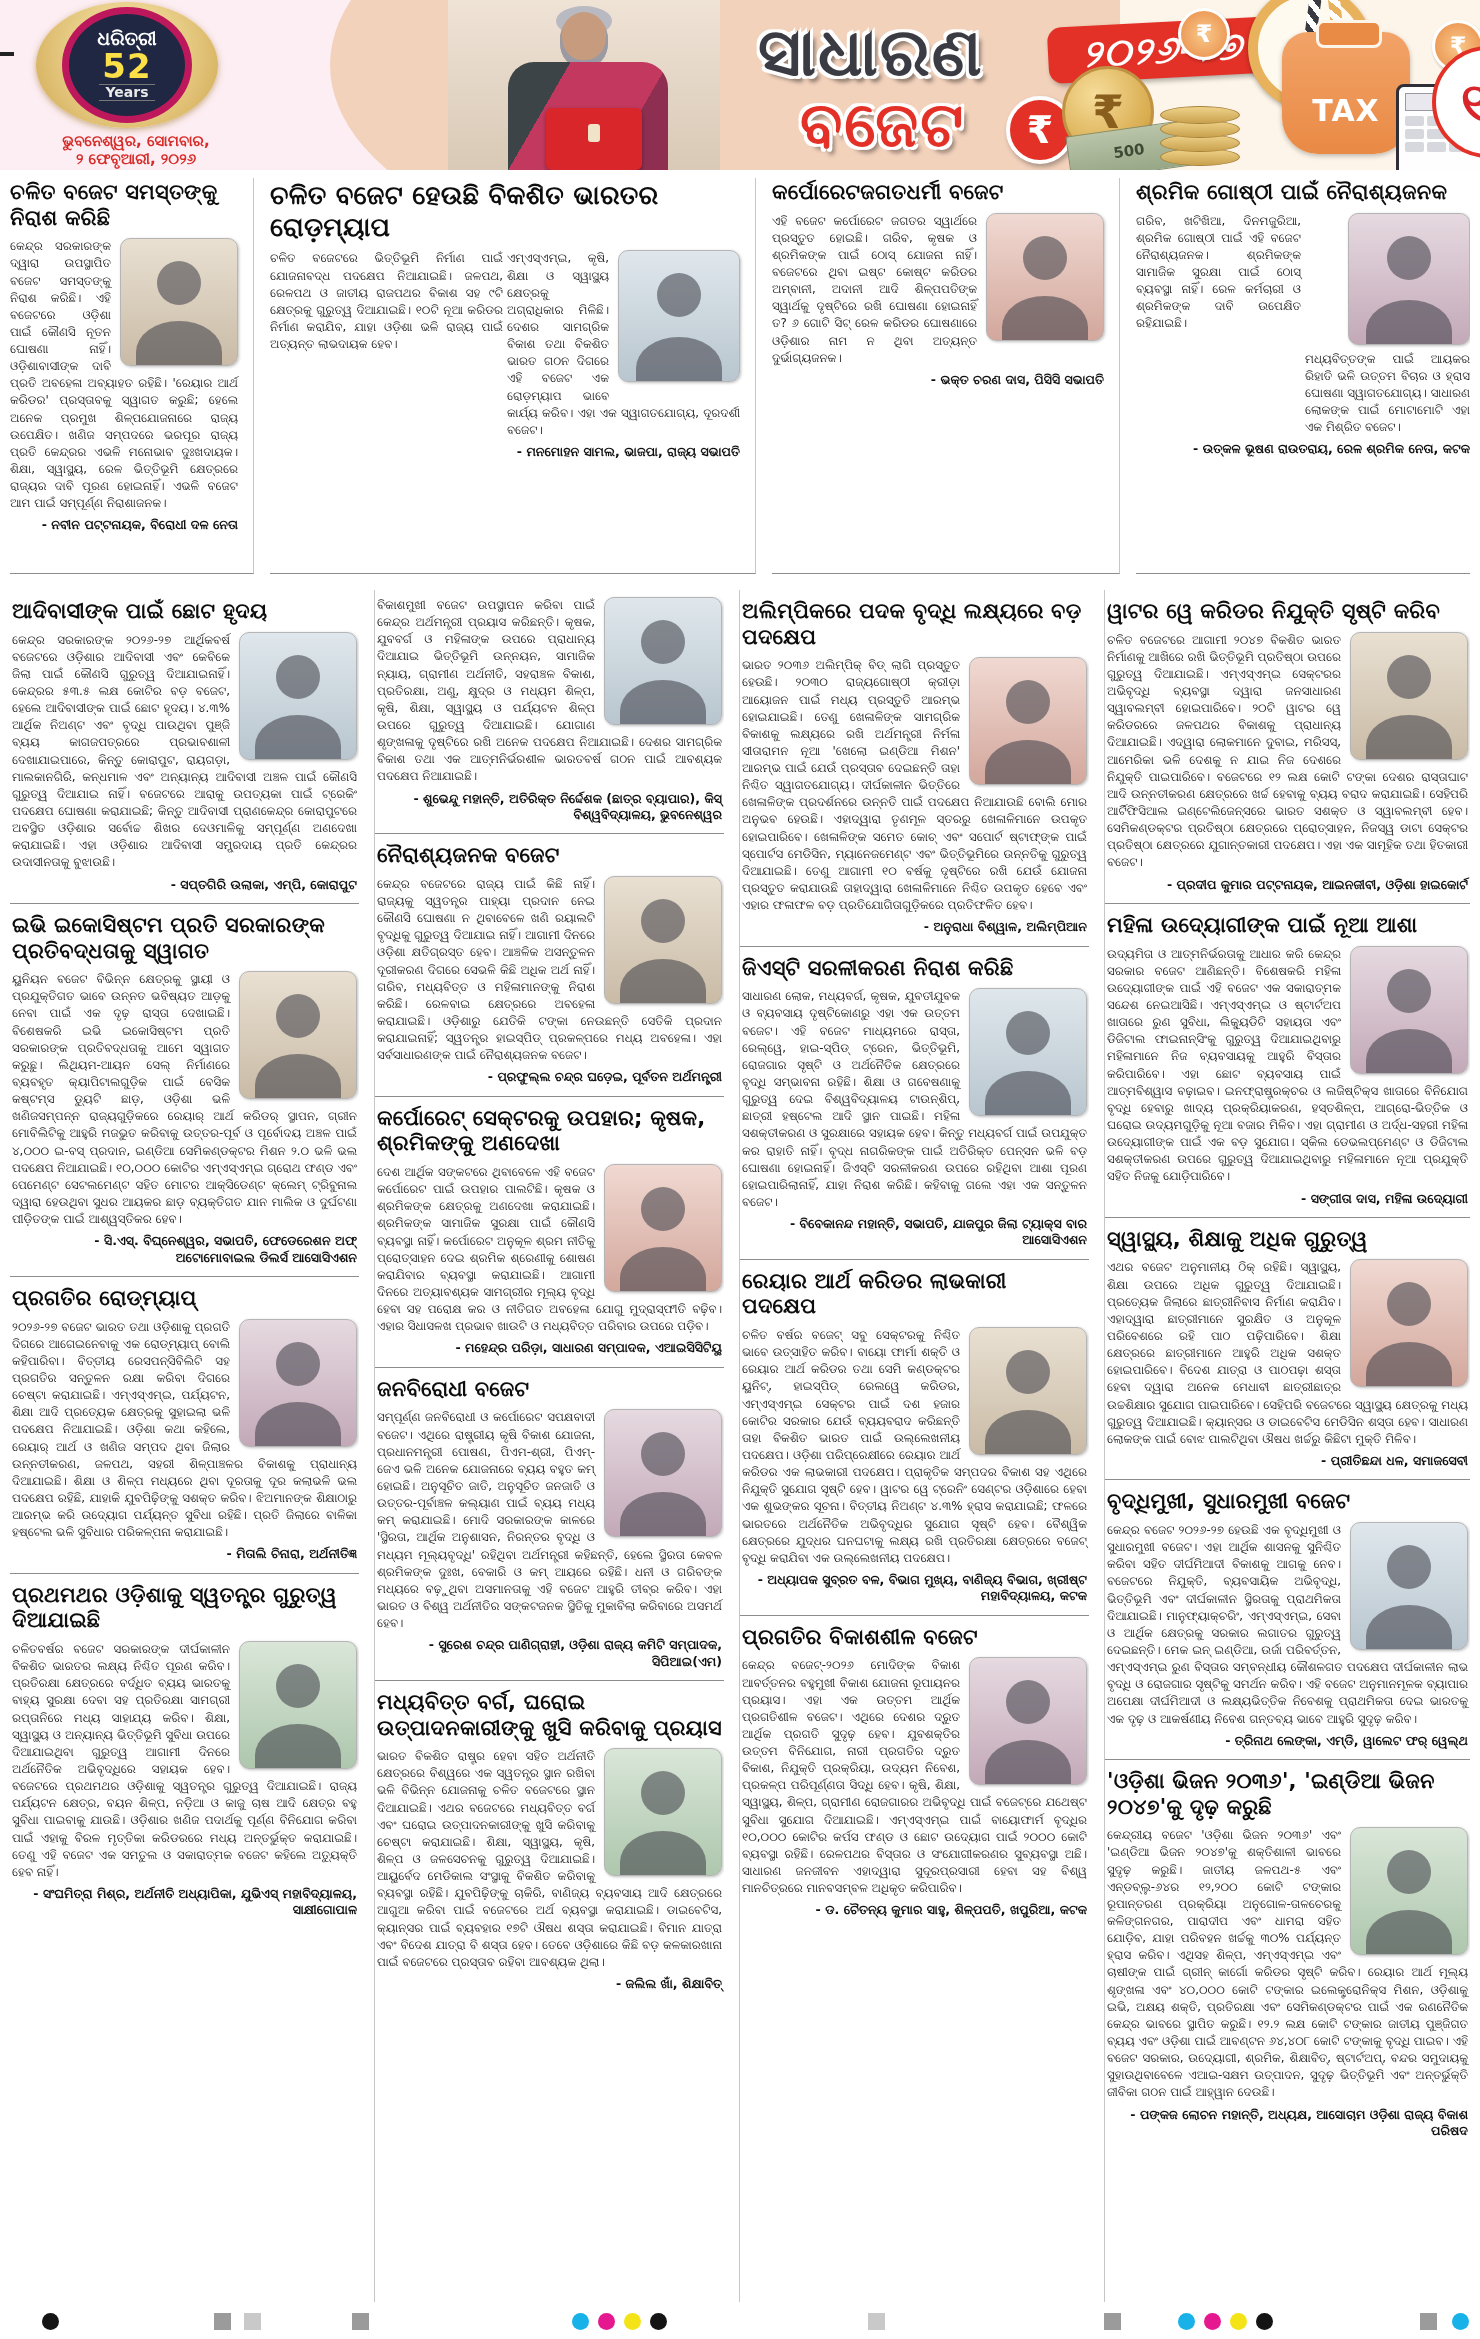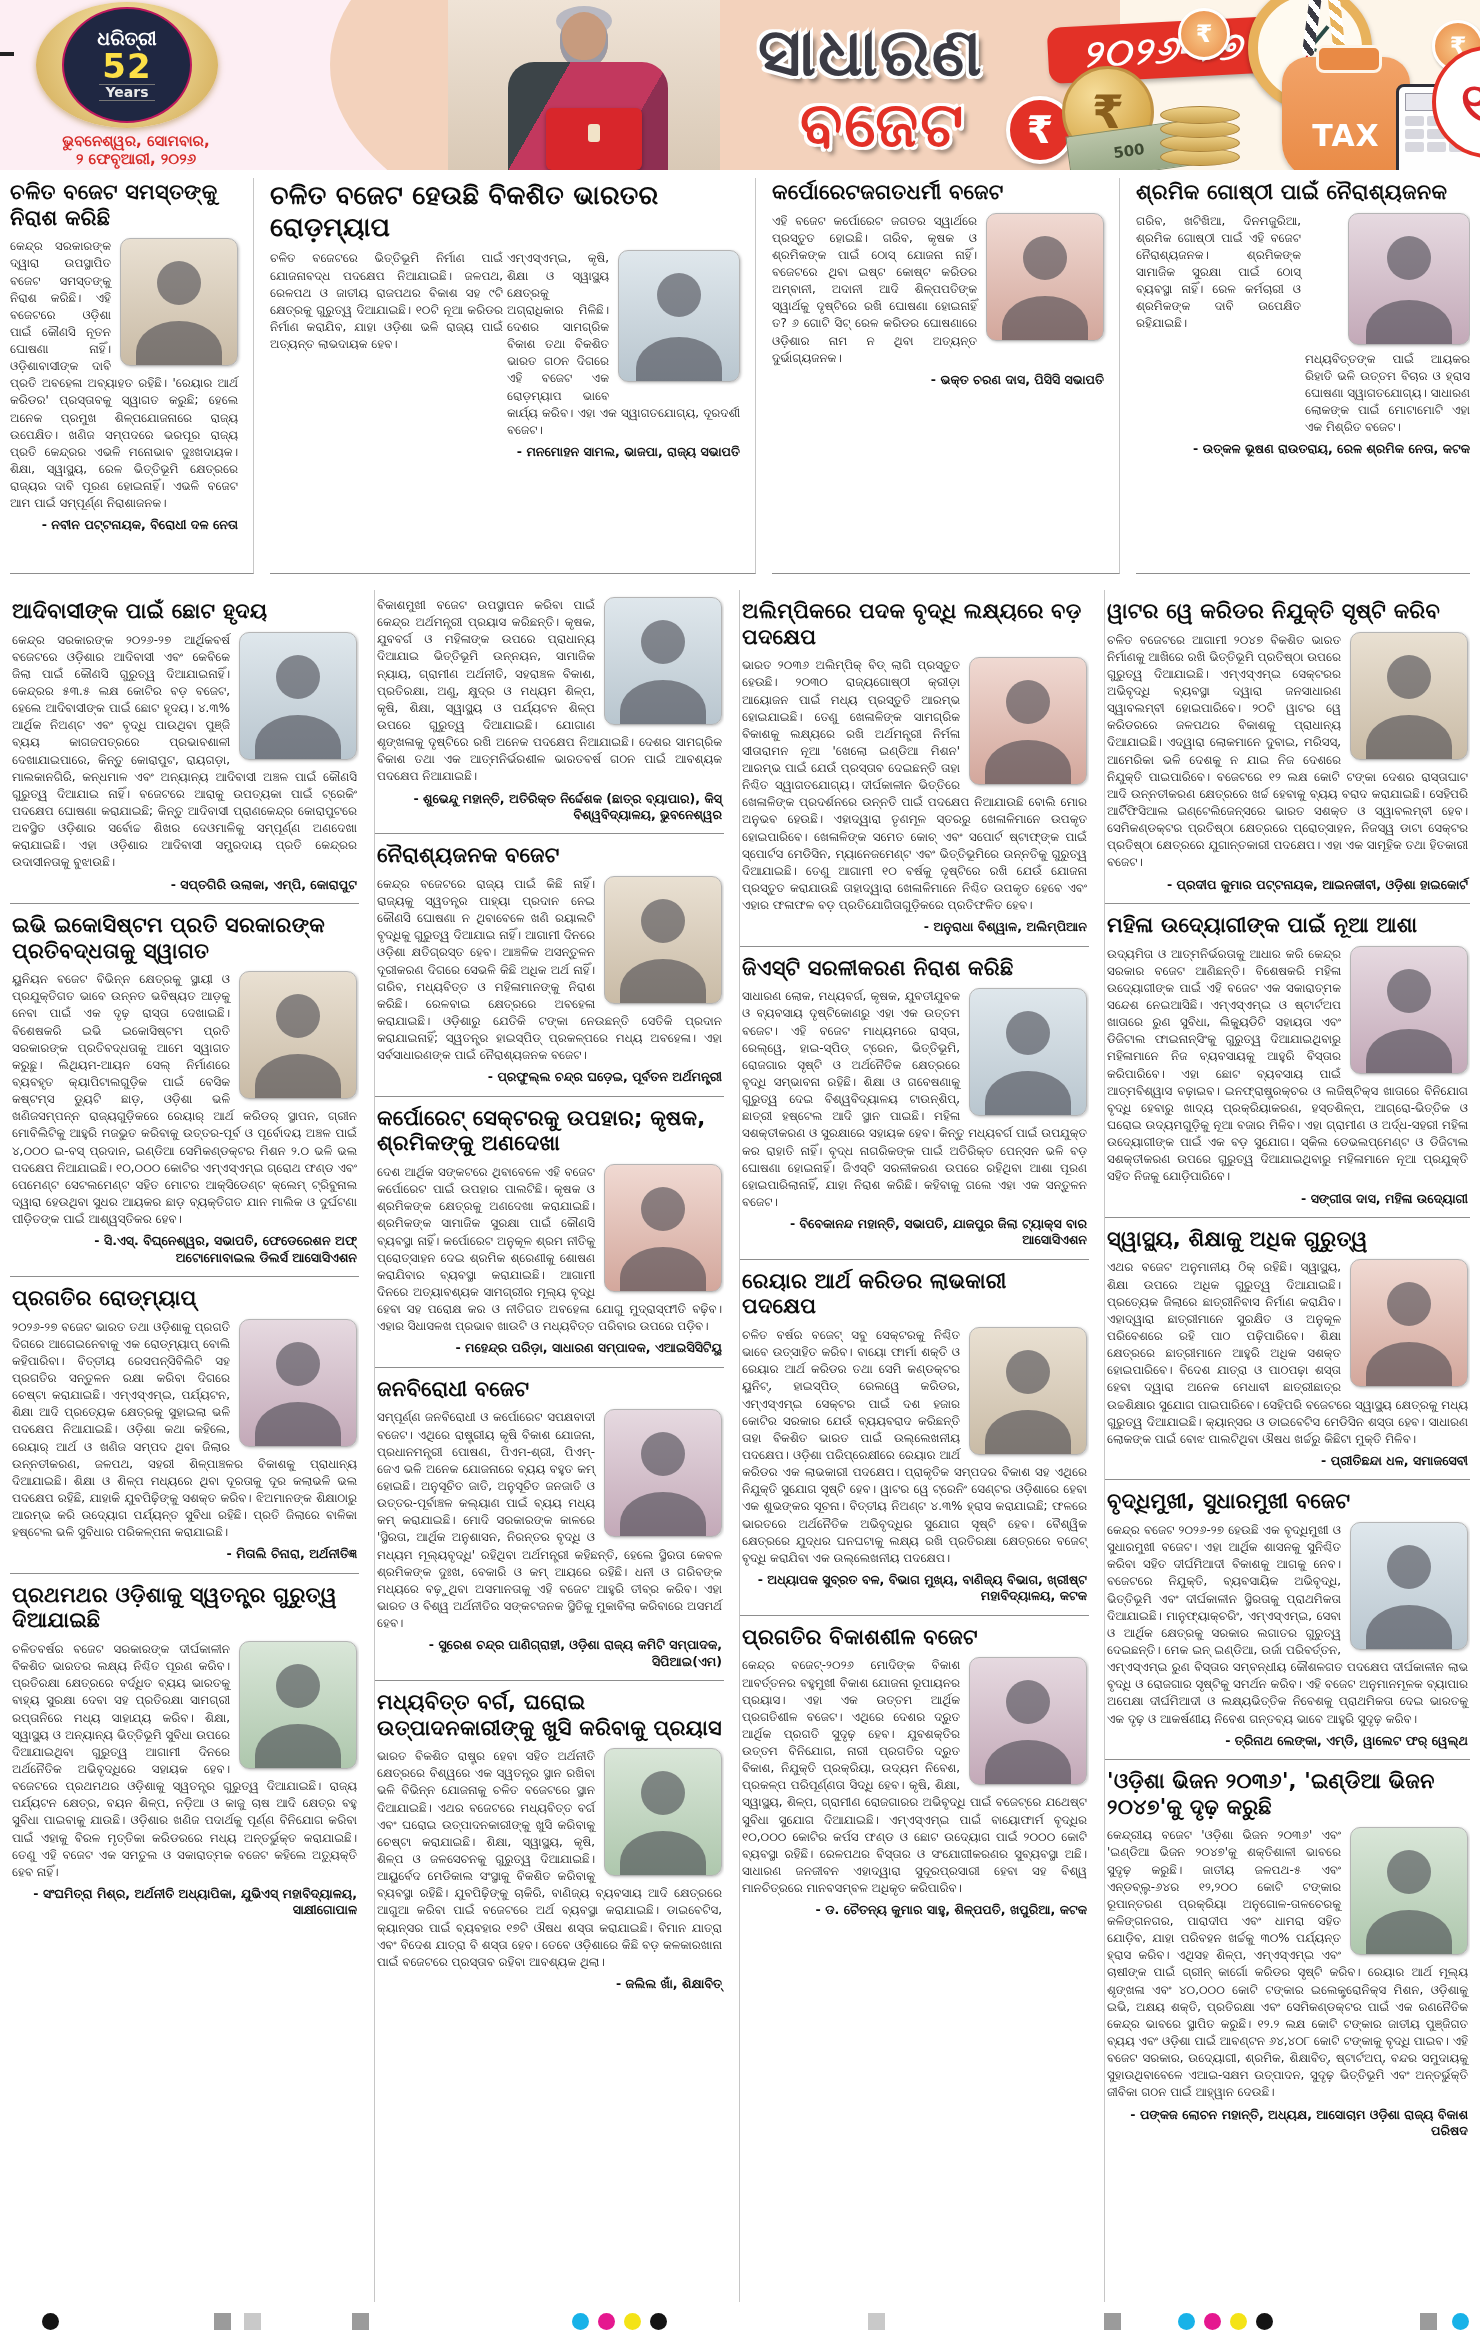--- a/index.html
+++ b/index.html
@@ -5,21 +5,21 @@
   html,body{margin:0;padding:0;background:#e8e8e8;}
   .page{position:relative;width:1480px;height:2339px;margin:0 auto;background:#ffffff;
         font-family:"DejaVu Sans","Liberation Sans",sans-serif;overflow:hidden;}
   
   .masthead{position:absolute;left:0;top:0;width:1480px;height:170px;background:#f6dfd0;overflow:hidden;}
   .mh-blob{position:absolute;left:-60px;top:-120px;width:520px;height:400px;border-radius:50%;background:#fdeef3;}
   .mh-swoosh{position:absolute;left:330px;top:-150px;width:900px;height:430px;border-radius:50%;background:#f3d2bc;}
   .mh-right{position:absolute;left:1120px;top:0;right:0;bottom:0;background:#fdf5e9;}
   .medal{position:absolute;left:36px;top:2px;width:182px;height:126px;}
   .medal .wreath{position:absolute;inset:0;border-radius:50%;background:radial-gradient(circle at 50% 40%,#f9edc4 0%,#e9cf8a 45%,#cfa64f 100%);box-shadow:0 2px 6px rgba(150,110,30,.5);}
-  .medal .core{position:absolute;left:26px;top:5px;right:26px;bottom:5px;border-radius:50%;background:#1f2742;border:2px solid #be185d;
+  .medal .core{position:absolute;left:26px;top:5px;right:26px;bottom:5px;border-radius:50%;background:#1f2742;border:7px solid #be185d;
                display:flex;flex-direction:column;align-items:center;justify-content:center;line-height:1.05;}
   .medal .pname{color:#fff;font-weight:bold;font-size:19px;}
   .medal .pnum{color:#fde047;font-weight:bold;font-size:34px;letter-spacing:1px;}
   .medal .pyears{color:#e9e9e9;font-weight:bold;font-size:14px;border-top:1px solid #777;border-bottom:1px solid #777;padding:0 6px;}
   .dateline{position:absolute;left:16px;top:132px;width:240px;text-align:center;color:#d62b28;font-weight:bold;font-size:15px;line-height:1.2;}
   
   .fm{position:absolute;left:448px;top:0;width:272px;height:170px;background:linear-gradient(#efe3d6,#d9c9b6);overflow:hidden;}
   .fm-head{position:absolute;left:112px;top:12px;width:48px;height:56px;border-radius:50% 50% 45% 45%;background:#c79b7e;box-shadow:0 -6px 0 2px #9a9aa5 inset;}
   .fm-hair{position:absolute;left:108px;top:6px;width:56px;height:30px;border-radius:50%;background:#b9b9c2;}
   .fm-sari{position:absolute;left:60px;top:62px;width:160px;height:110px;border-radius:26px 26px 0 0;
@@ -40,21 +40,21 @@
   .clock{position:absolute;left:1248px;top:-14px;width:104px;height:104px;border-radius:50%;background:#fffaf0;border:10px solid #e8b25c;box-shadow:0 2px 5px rgba(0,0,0,.3);}
   .clock .h{position:absolute;left:50%;top:50%;width:4px;height:28px;background:#2a4a46;transform-origin:50% 100%;transform:translate(-50%,-100%) rotate(40deg);}
   .clock .m{position:absolute;left:50%;top:50%;width:3px;height:36px;background:#2a4a46;transform-origin:50% 100%;transform:translate(-50%,-100%) rotate(110deg);}
   .clock .s{position:absolute;left:50%;top:50%;width:2px;height:40px;background:#d8262b;transform-origin:50% 100%;transform:translate(-50%,-100%) rotate(200deg);}
   .coinstack{position:absolute;left:1160px;top:96px;width:78px;height:70px;}
   .coinstack i{position:absolute;left:0;width:78px;height:16px;border-radius:50%;background:linear-gradient(#efd38a,#c9a14e);border:1px solid #a8813a;}
   .note{position:absolute;left:1068px;top:128px;width:120px;height:44px;background:linear-gradient(#b9c4a8,#97a786);border:1px solid #7d8c6d;transform:rotate(-8deg);
         color:#3e4a33;font-weight:bold;font-size:15px;display:flex;align-items:center;justify-content:center;}
   .goldcoin{position:absolute;left:1062px;top:66px;width:86px;height:86px;border-radius:50%;background:radial-gradient(circle at 35% 30%,#f6dd9a,#d8ab4e 70%,#b9883a);
         border:3px solid #c09244;color:#8a5f1d;font-size:46px;font-weight:bold;display:flex;align-items:center;justify-content:center;}
-  .taxbag{position:absolute;left:1282px;top:57px;width:128px;height:122px;background:linear-gradient(#f2a368,#e98a45);border-radius:26px 26px 36px 36px;box-shadow:0 2px 5px rgba(0,0,0,.25);}
+  .taxbag{position:absolute;left:1282px;top:32px;width:128px;height:122px;background:linear-gradient(#f2a368,#e98a45);border-radius:26px 26px 36px 36px;box-shadow:0 2px 5px rgba(0,0,0,.25);}
   .taxbag .tie{position:absolute;left:34px;top:-12px;width:60px;height:22px;background:#e98a45;border-radius:8px;border:3px solid #fdf5e9;}
   .taxbag .lbl{position:absolute;left:0;right:0;bottom:26px;text-align:center;color:#fff;font-weight:900;font-size:30px;letter-spacing:1px;}
   .pencil{position:absolute;width:12px;height:64px;border-radius:4px;}
   .pencil.p1{left:1306px;top:-8px;background:repeating-linear-gradient(45deg,#fff 0 6px,#3b3b44 6px 12px);transform:rotate(8deg);}
   .pencil.p2{left:1330px;top:-14px;background:repeating-linear-gradient(45deg,#fff 0 6px,#e8b25c 6px 12px);transform:rotate(-6deg);}
   .calc{position:absolute;left:1396px;top:84px;width:84px;height:86px;background:#fefefe;border:3px solid #2f2f38;border-radius:8px;padding:6px;}
   .calc .scr{height:16px;background:#e8e8ee;border:1px solid #9a9aa5;margin-bottom:5px;}
   .calc .keys{display:grid;grid-template-columns:repeat(4,1fr);gap:3px;}
   .calc .keys i{height:10px;background:#d7d7de;border-radius:2px;}
   .calc .keys i.o{background:#e98a45;}

